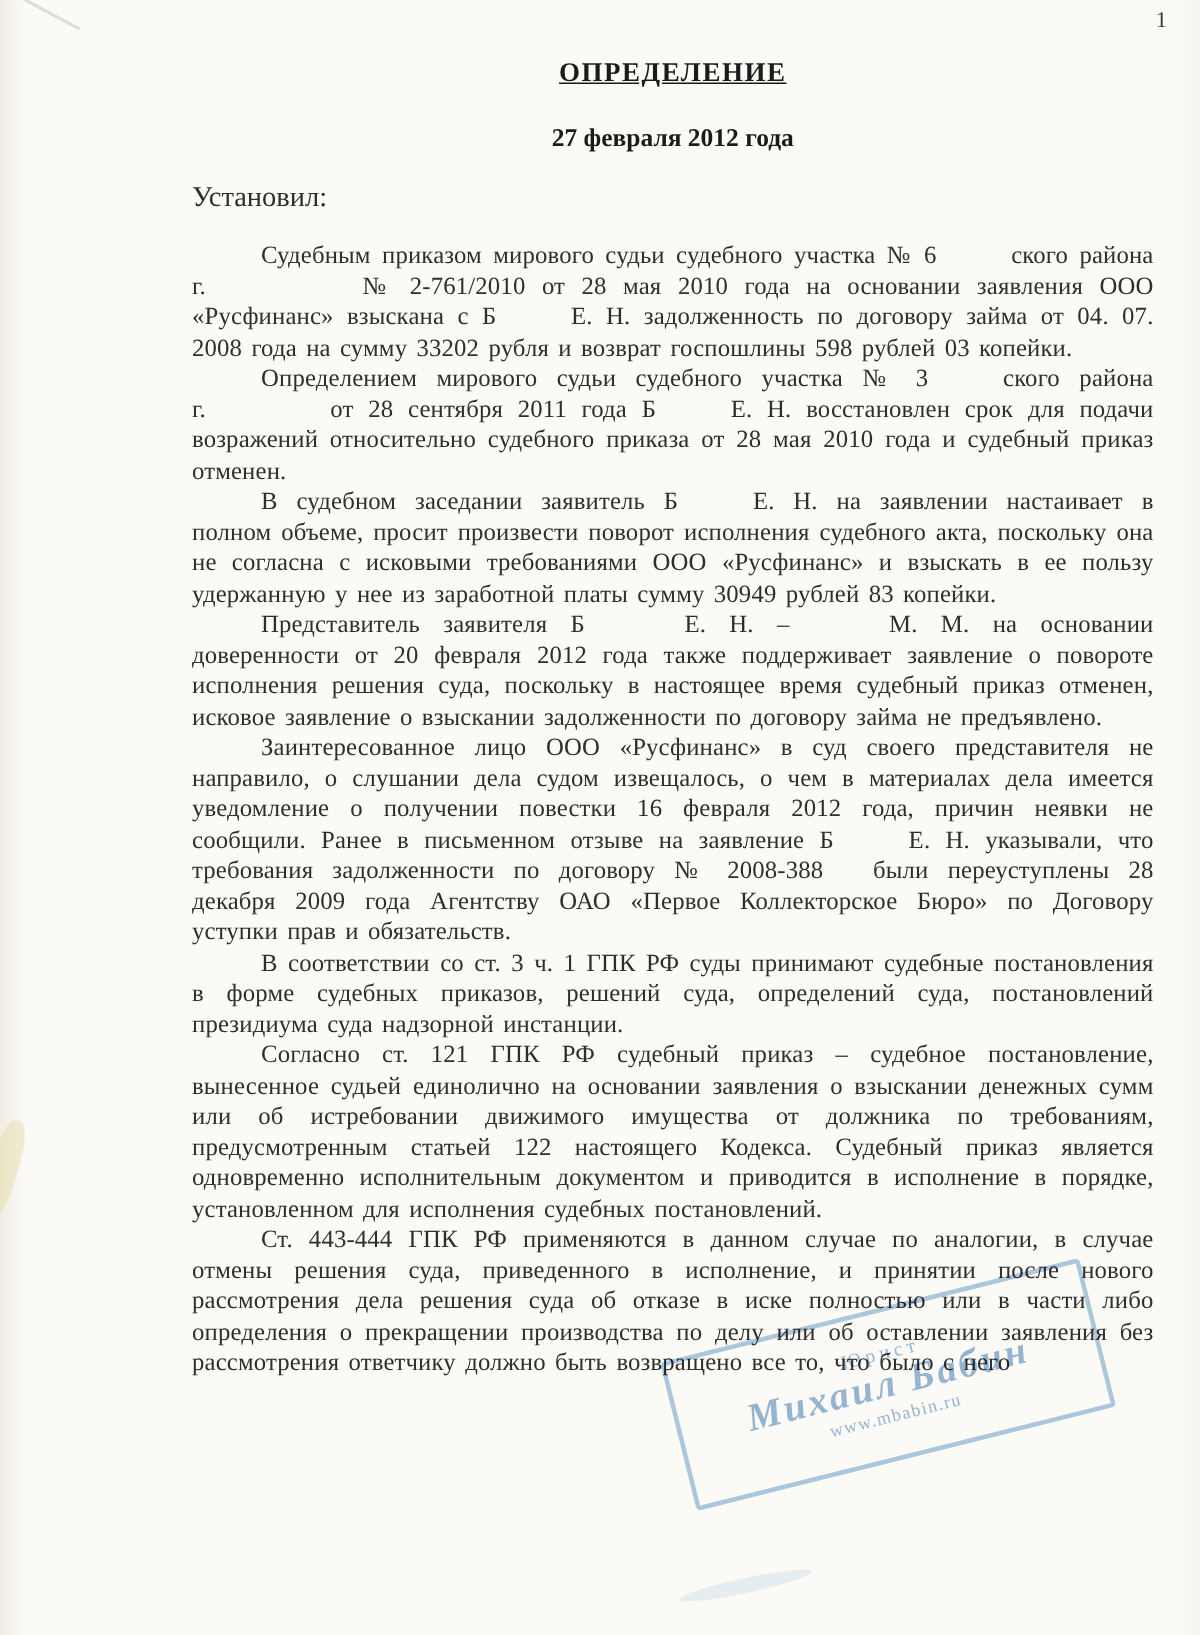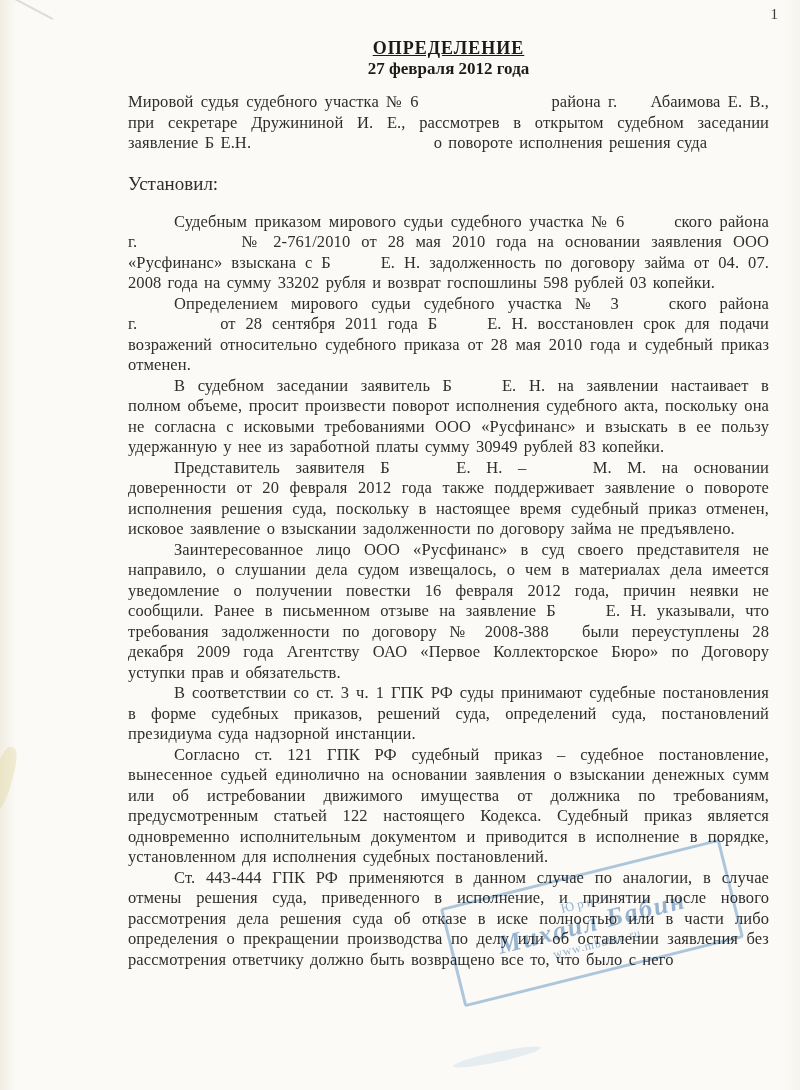--- a/index.html
+++ b/index.html
@@ -30,20 +30,21 @@
   .doc-title {
     margin: 12px 0 0 0;
     text-align: center;
     font-size: 18px;
     font-weight: bold;
     letter-spacing: 1px;
     color: #1b1b1b;
     text-decoration: underline;
   }
   .doc-date {
+    margin-top: 23px;
     text-align: center;
     font-size: 17px;
     font-weight: bold;
     color: #1b1b1b;
   }
   p.para {
     margin: 0;
     font-size: 16.5px;
     line-height: 20.5px;
     text-align: justify;
@@ -133,21 +134,20 @@
 <div class="page">
 
   <div class="page-number">1</div>
 
   <div class="content">
 
     <h1 class="doc-title">ОПРЕДЕЛЕНИЕ</h1>
 
     <div class="doc-date">27 февраля 2012 года</div>
 
-    <p class="para intro">Мировой судья судебного участка № 6        района г.  Абаимова Е. В., при секретаре Дружининой И. Е., рассмотрев в открытом судебном заседании заявление Б Е.Н.           о повороте исполнения решения суда</p>
 
     <div class="established">Установил:</div>
 
     <p class="para b">Судебным приказом мирового судьи судебного участка № 6   ского района г.      № 2-761/2010 от 28 мая 2010 года на основании заявления ООО «Русфинанс» взыскана с Б   Е. Н. задолженность по договору займа от 04. 07. 2008 года на сумму 33202 рубля и возврат госпошлины 598 рублей 03 копейки.</p>
     <p class="para b">Определением мирового судьи судебного участка № 3   ского района г.     от 28 сентября 2011 года Б   Е. Н. восстановлен срок для подачи возражений относительно судебного приказа от 28 мая 2010 года и судебный приказ отменен.</p>
     <p class="para b">В судебном заседании заявитель Б   Е. Н. на заявлении настаивает в полном объеме, просит произвести поворот исполнения судебного акта, поскольку она не согласна с исковыми требованиями ООО «Русфинанс» и взыскать в ее пользу удержанную у нее из заработной платы сумму 30949 рублей 83 копейки.</p>
     <p class="para b">Представитель заявителя Б    Е. Н. –    М. М. на основании доверенности от 20 февраля 2012 года также поддерживает заявление о повороте исполнения решения суда, поскольку в настоящее время судебный приказ отменен, исковое заявление о взыскании задолженности по договору займа не предъявлено.</p>
     <p class="para b">Заинтересованное лицо ООО «Русфинанс» в суд своего представителя не направило, о слушании дела судом извещалось, о чем в материалах дела имеется уведомление о получении повестки 16 февраля 2012 года, причин неявки не сообщили. Ранее в письменном отзыве на заявление Б   Е. Н. указывали, что требования задолженности по договору № 2008-388  были переуступлены 28 декабря 2009 года Агентству ОАО «Первое Коллекторское Бюро» по Договору уступки прав и обязательств.</p>
     <p class="para b">В соответствии со ст. 3 ч. 1 ГПК РФ суды принимают судебные постановления в форме судебных приказов, решений суда, определений суда, постановлений президиума суда надзорной инстанции.</p>
     <p class="para b">Согласно ст. 121 ГПК РФ судебный приказ – судебное постановление, вынесенное судьей единолично на основании заявления о взыскании денежных сумм или об истребовании движимого имущества от должника по требованиям, предусмотренным статьей 122 настоящего Кодекса. Судебный приказ является одновременно исполнительным документом и приводится в исполнение в порядке, установленном для исполнения судебных постановлений.</p>

